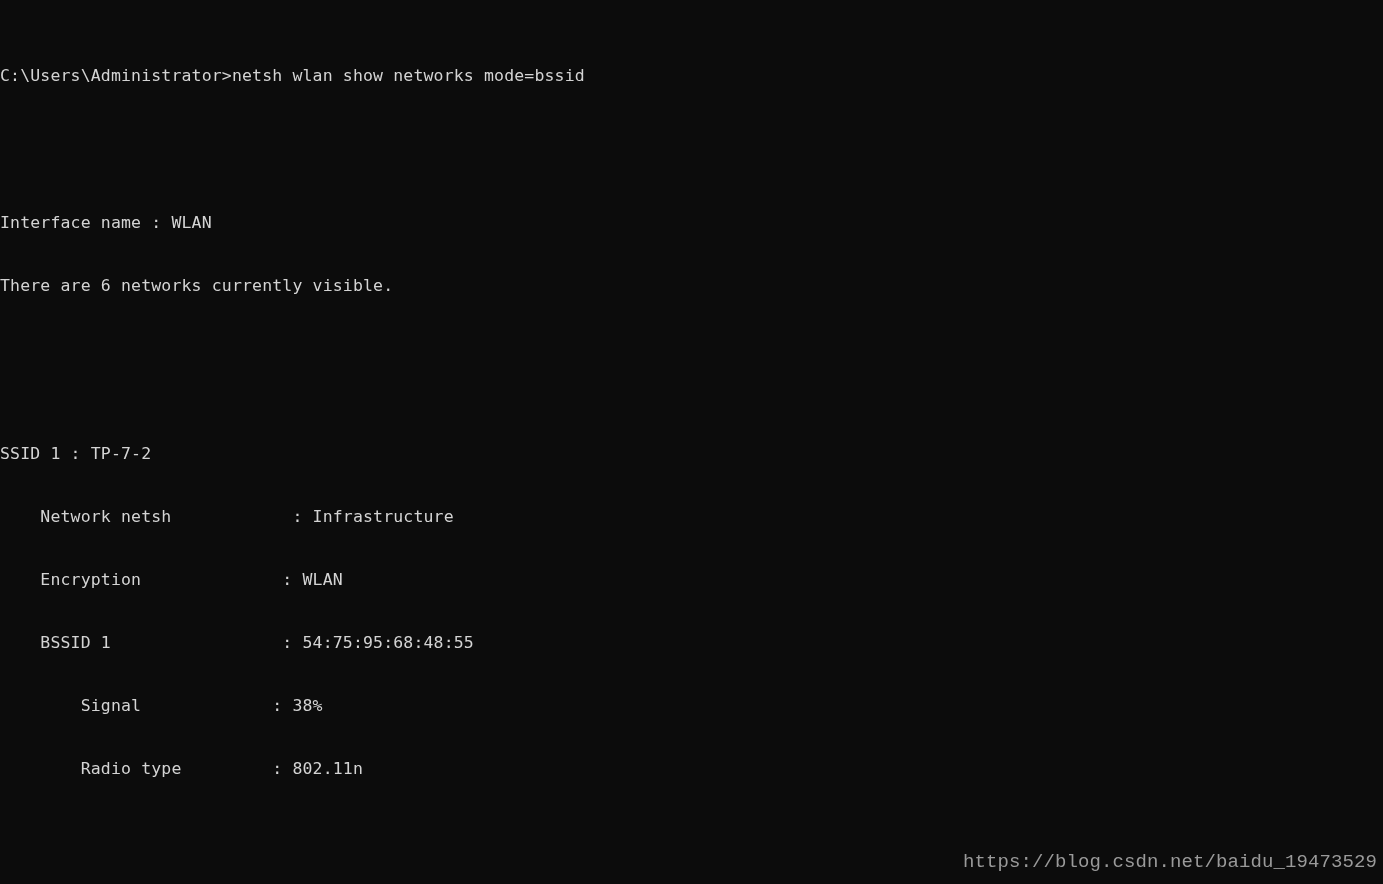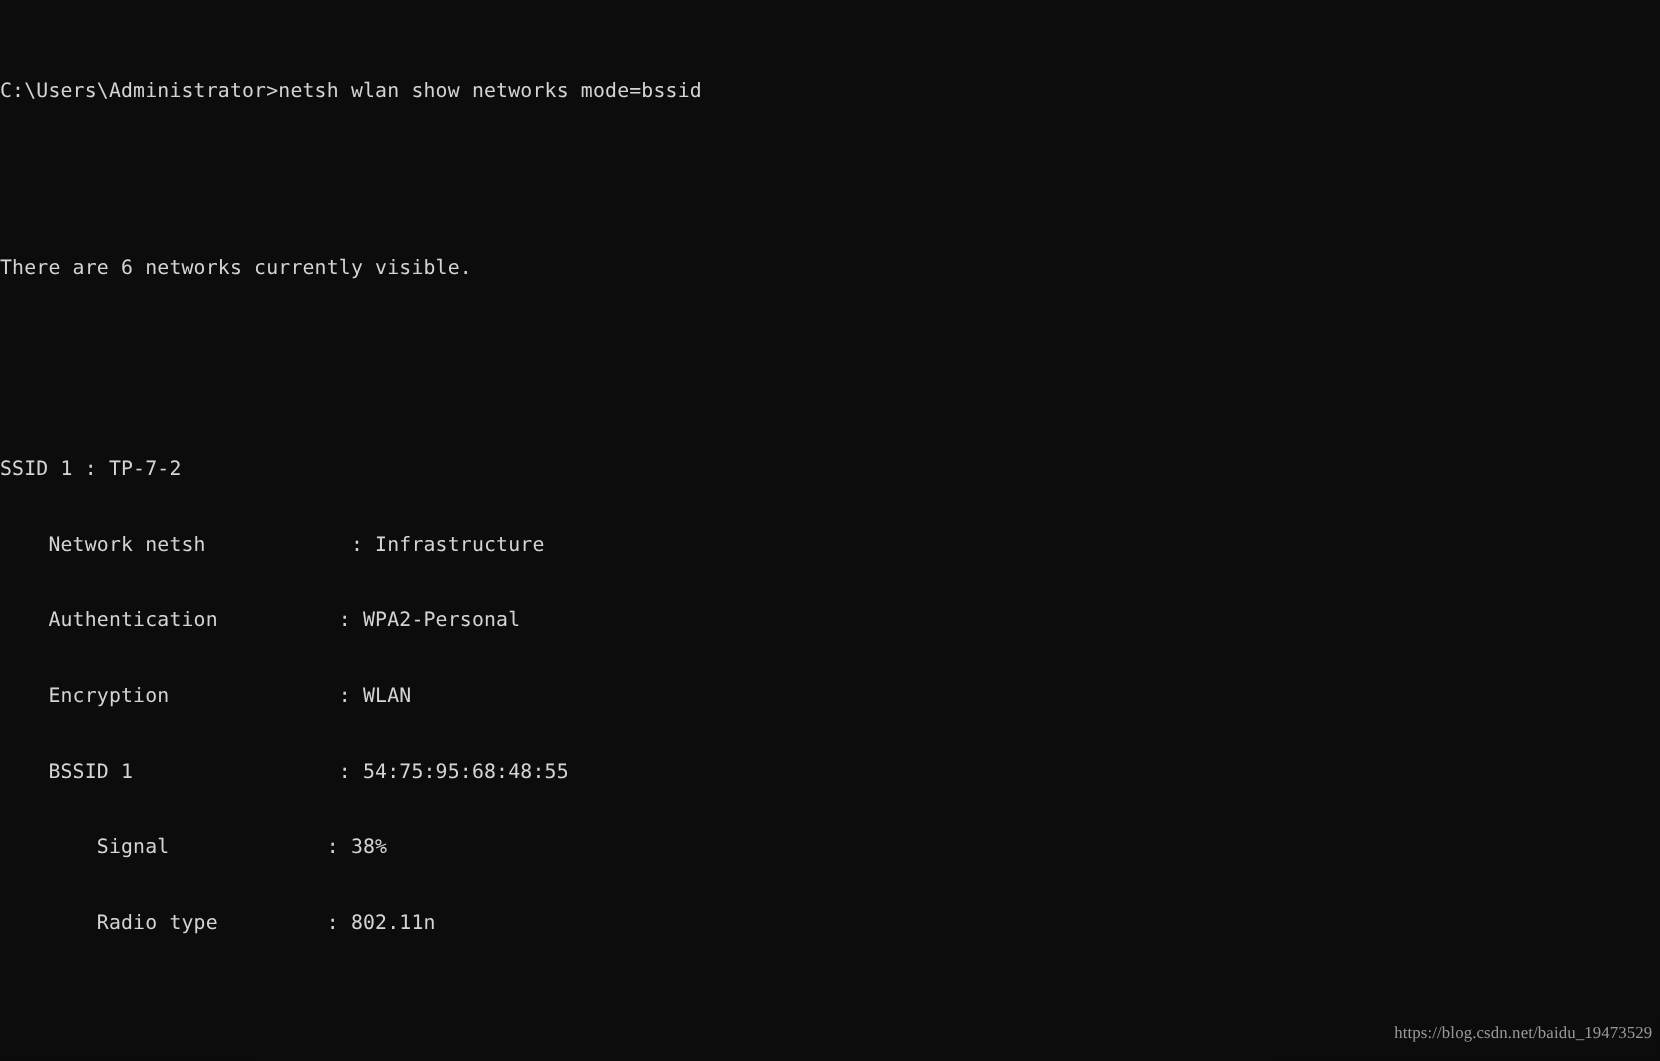--- a/index.html
+++ b/index.html
@@ -38,42 +38,42 @@
     font-family: "DejaVu Sans Mono", "Liberation Mono", monospace;
   }
   .line.blank {
     height: 21px;
   }
   #watermark {
     position: absolute;
     right: 6px;
     bottom: 13px;
     color: #9a9a9a;
-    font-family: Liberation Serif, serif;
-    font-size: 14px;
+    font-family: Liberation Mono, monospace;
+    font-size: 19px;
     line-height: 18px;
     letter-spacing: 0.1px;
     white-space: nowrap;
   }
 </style>
 </head>
 <body>
 
 <div id="console">
 
   <div class="line">C:\Users\Administrator&gt;netsh wlan show networks mode=bssid</div>
   <div class="line blank"></div>
 
+  <div class="line">Interface name : WLAN</div>
   <div class="line">There are 6 networks currently visible.</div>
   <div class="line blank"></div>
 
   
   <div class="line">SSID 1 : TP-7-2</div>
   <div class="line">    Network netsh            : Infrastructure</div>
-  <div class="line">    Authentication          : WPA2-Personal</div>
   <div class="line">    Encryption              : WLAN</div>
   <div class="line">    BSSID 1                 : 54:75:95:68:48:55</div>
   <div class="line">        Signal             : 38%</div>
   <div class="line">        Radio type         : 802.11n</div>
   
   
   
   
 
   

